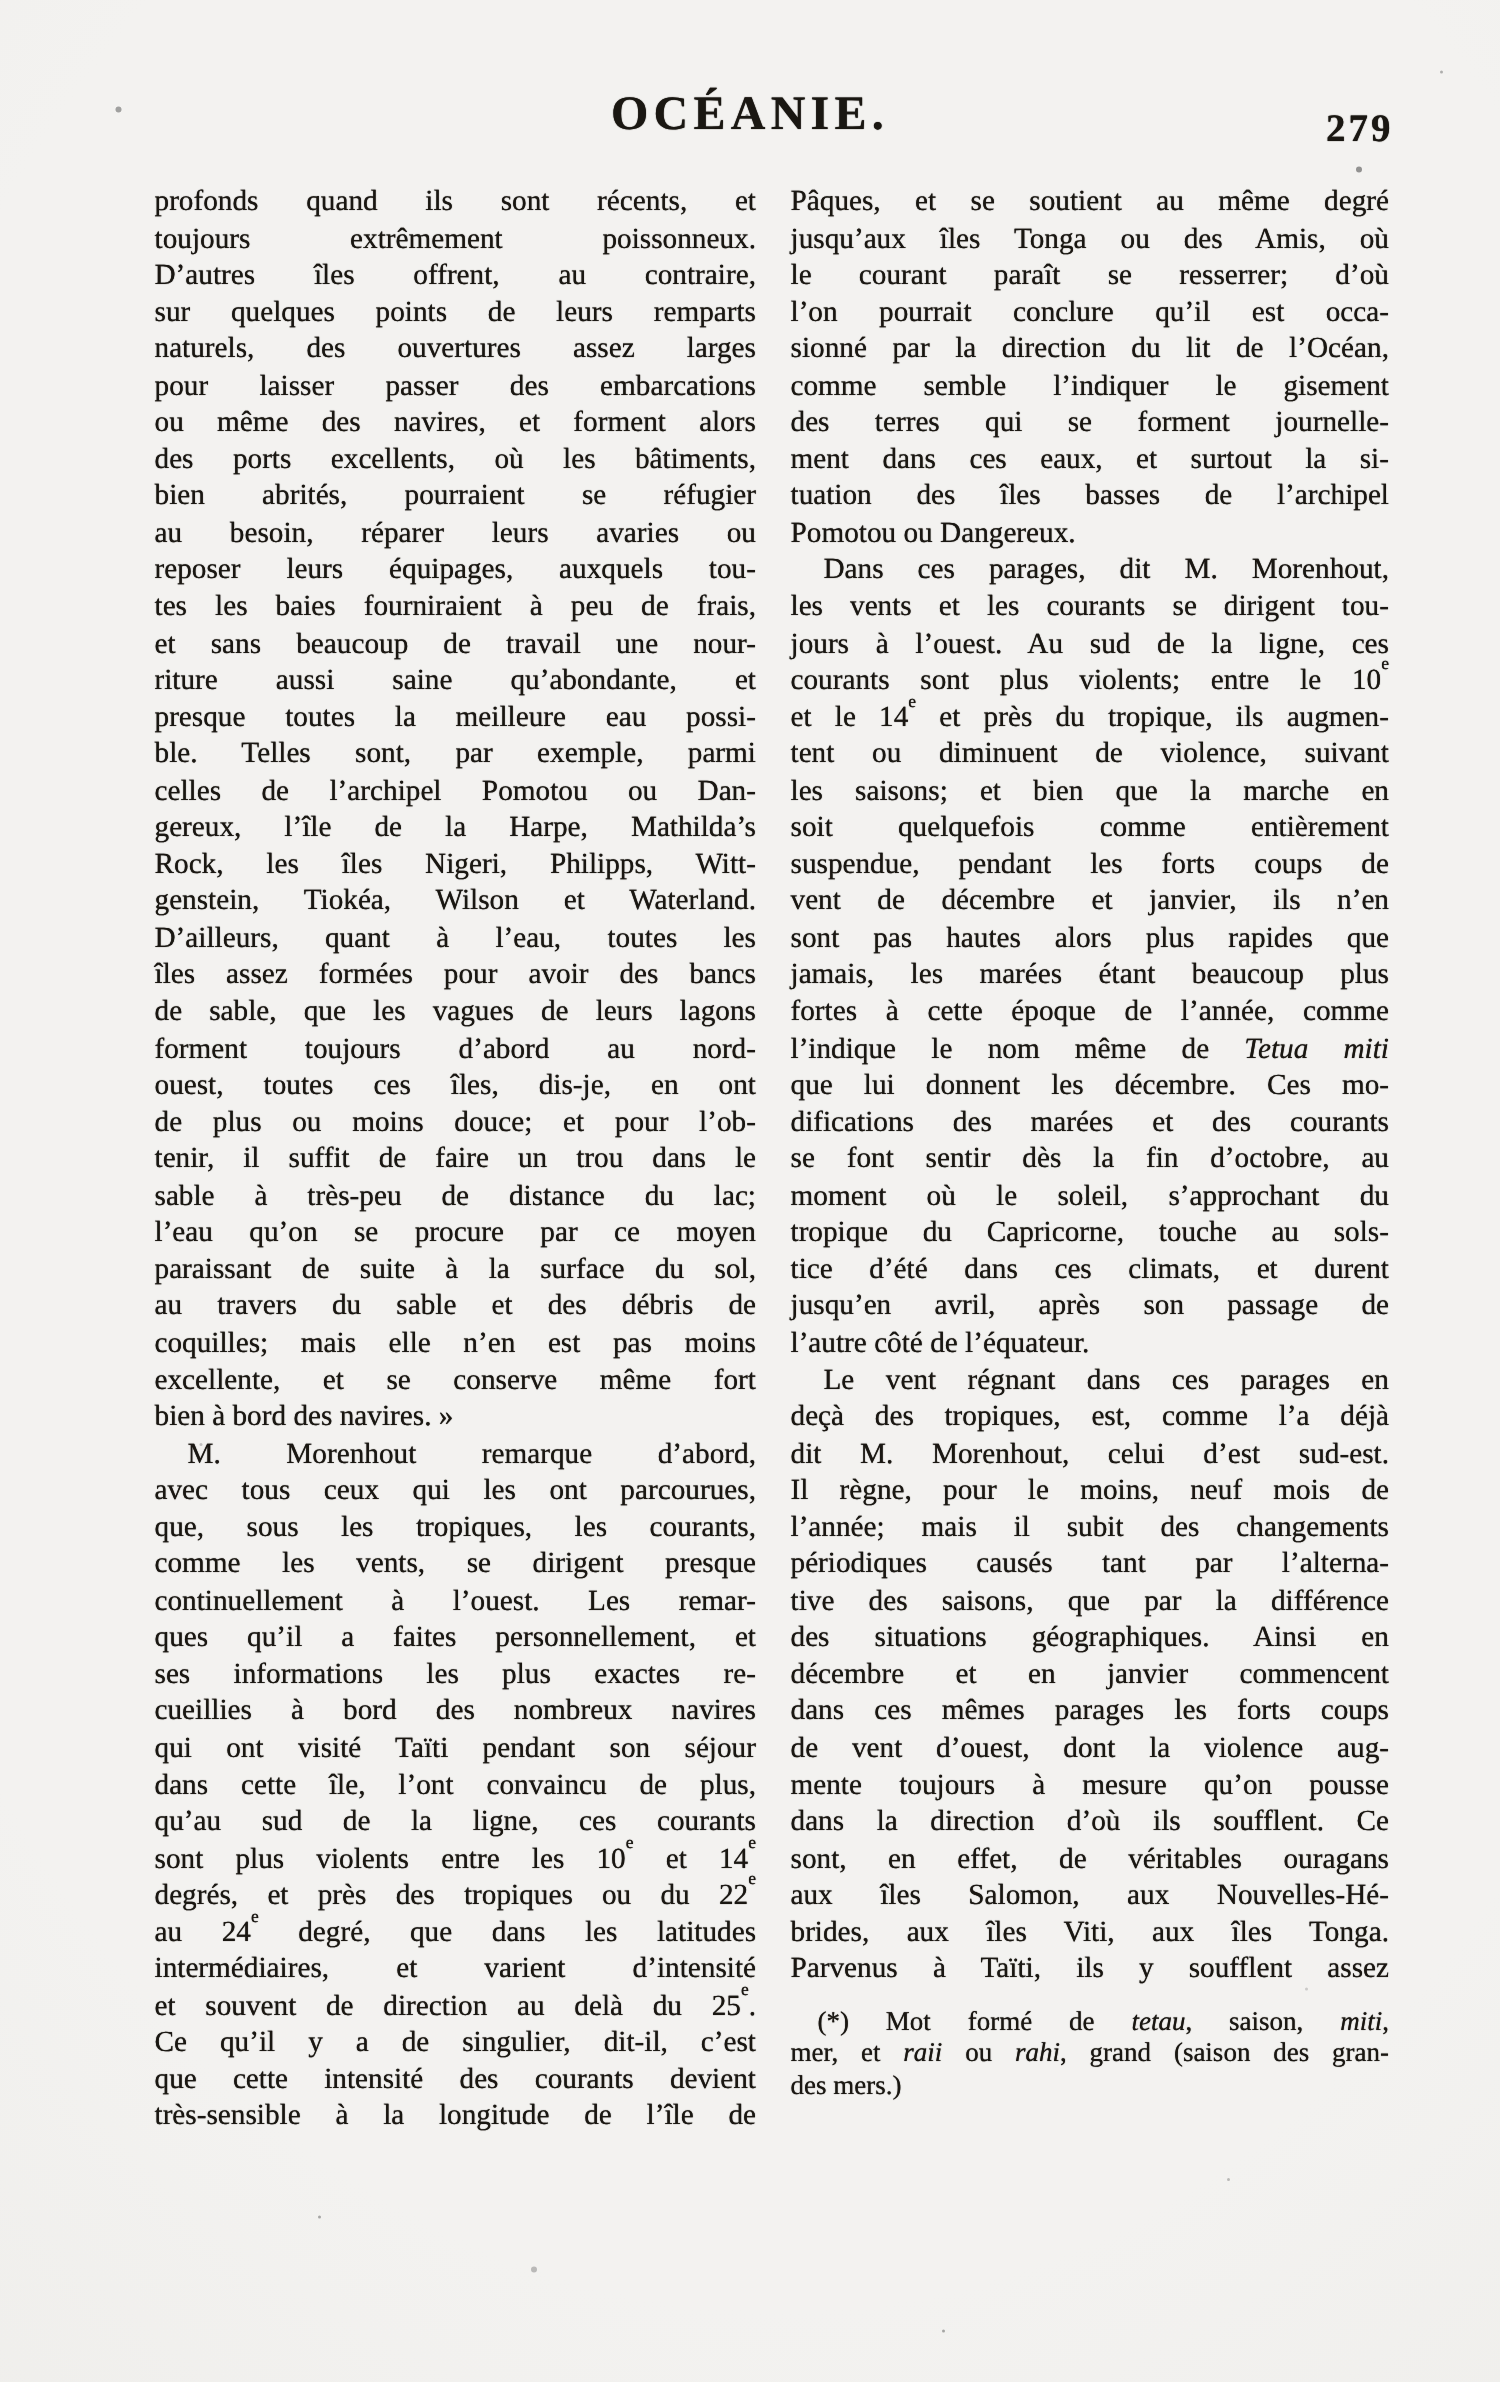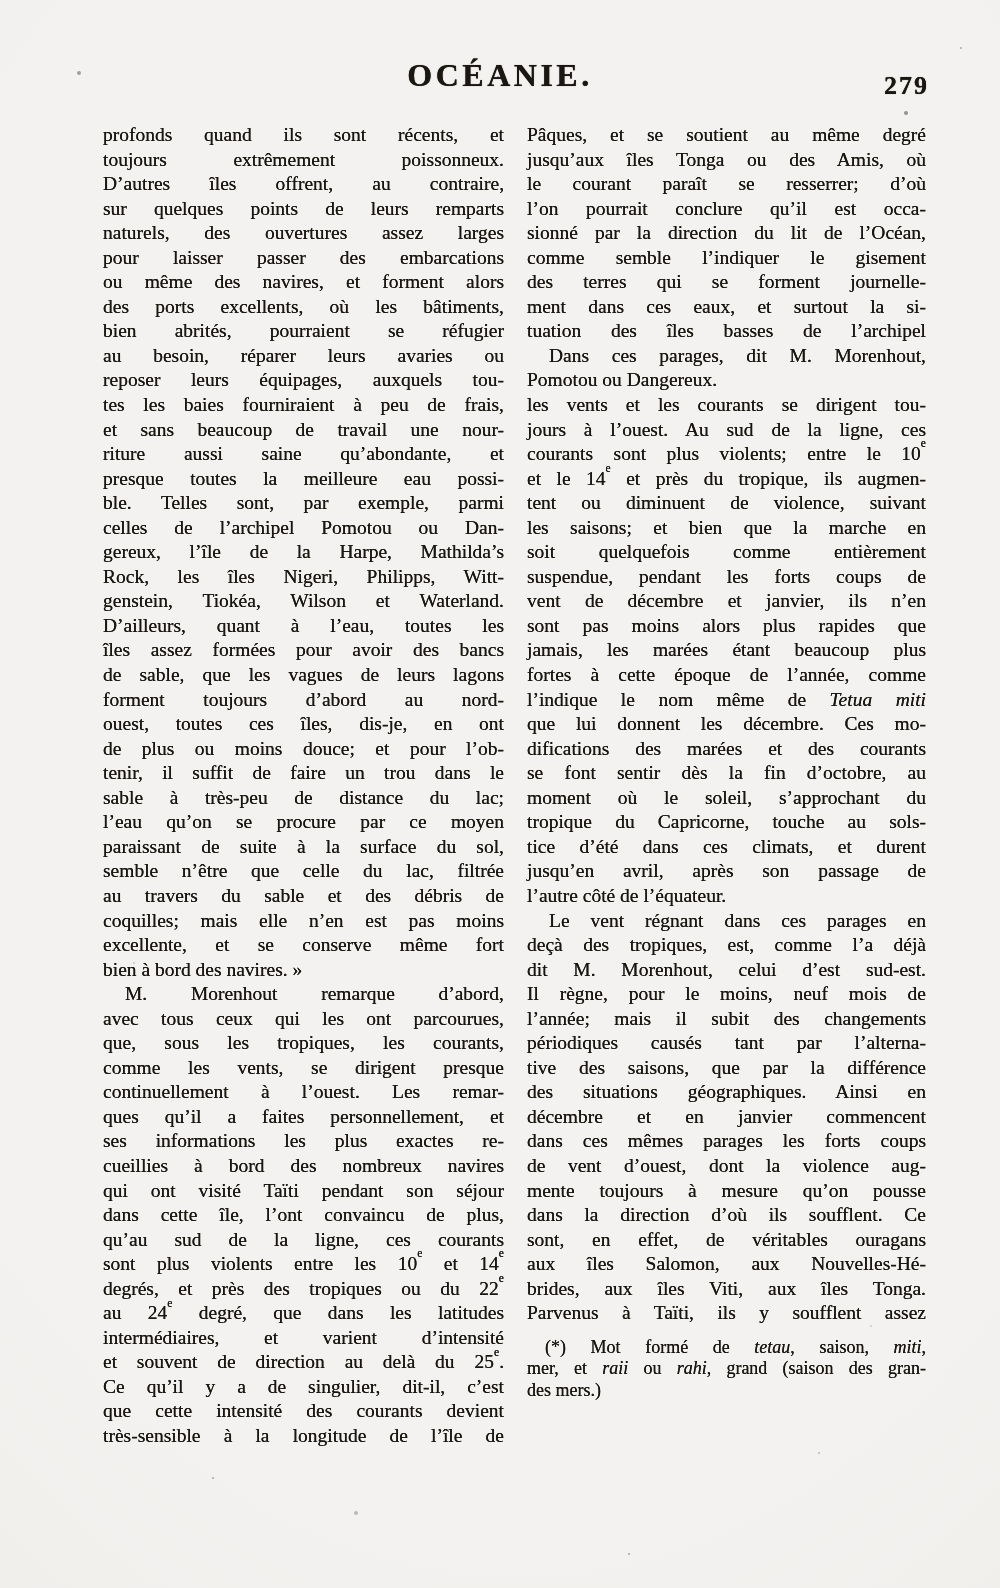--- a/index.html
+++ b/index.html
@@ -89,21 +89,20 @@
       <div class="line">D’ailleurs, quant à l’eau, toutes les</div>
       <div class="line">îles assez formées pour avoir des bancs</div>
       <div class="line">de sable, que les vagues de leurs lagons</div>
       <div class="line">forment toujours d’abord au nord-</div>
       <div class="line">ouest, toutes ces îles, dis-je, en ont</div>
       <div class="line">de plus ou moins douce; et pour l’ob-</div>
       <div class="line">tenir, il suffit de faire un trou dans le</div>
       <div class="line">sable à très-peu de distance du lac;</div>
       <div class="line">l’eau qu’on se procure par ce moyen</div>
       <div class="line">paraissant de suite à la surface du sol,</div>
-      <div class="line">semble n’être que celle du lac, filtrée</div>
       <div class="line">au travers du sable et des débris de</div>
       <div class="line">coquilles; mais elle n’en est pas moins</div>
       <div class="line">excellente, et se conserve même fort</div>
       <div class="line end">bien à bord des navires. »</div>
       <div class="line indent">M. Morenhout remarque d’abord,</div>
       <div class="line">avec tous ceux qui les ont parcourues,</div>
       <div class="line">que, sous les tropiques, les courants,</div>
       <div class="line">comme les vents, se dirigent presque</div>
       <div class="line">continuellement à l’ouest. Les remar-</div>
       <div class="line">ques qu’il a faites personnellement, et</div>
@@ -125,32 +124,32 @@
     <div class="col-text">
         <div class="line">Pâques, et se soutient au même degré</div>
         <div class="line">jusqu’aux îles Tonga ou des Amis, où</div>
         <div class="line">le courant paraît se resserrer; d’où</div>
         <div class="line">l’on pourrait conclure qu’il est occa-</div>
         <div class="line">sionné par la direction du lit de l’Océan,</div>
         <div class="line">comme semble l’indiquer le gisement</div>
         <div class="line">des terres qui se forment journelle-</div>
         <div class="line">ment dans ces eaux, et surtout la si-</div>
         <div class="line">tuation des îles basses de l’archipel</div>
+        <div class="line end">Pomotou ou Dangereux.</div>
         <div class="line indent">Dans ces parages, dit M. Morenhout,</div>
-        <div class="line end">Pomotou ou Dangereux.</div>
         <div class="line">les vents et les courants se dirigent tou-</div>
         <div class="line">jours à l’ouest. Au sud de la ligne, ces</div>
         <div class="line">courants sont plus violents; entre le 10<sup>e</sup></div>
         <div class="line">et le 14<sup>e</sup> et près du tropique, ils augmen-</div>
         <div class="line">tent ou diminuent de violence, suivant</div>
         <div class="line">les saisons; et bien que la marche en</div>
         <div class="line">soit quelquefois comme entièrement</div>
         <div class="line">suspendue, pendant les forts coups de</div>
         <div class="line">vent de décembre et janvier, ils n’en</div>
-        <div class="line">sont pas moins alors plus rapides que</div>
+        <div class="line">sont pas hautes alors plus rapides que</div>
         <div class="line">jamais, les marées étant beaucoup plus</div>
         <div class="line">fortes à cette époque de l’année, comme</div>
         <div class="line">l’indique le nom même de <i>Tetua miti</i></div>
         <div class="line">que lui donnent les décembre. Ces mo-</div>
         <div class="line">difications des marées et des courants</div>
         <div class="line">se font sentir dès la fin d’octobre, au</div>
         <div class="line">moment où le soleil, s’approchant du</div>
         <div class="line">tropique du Capricorne, touche au sols-</div>
         <div class="line">tice d’été dans ces climats, et durent</div>
         <div class="line">jusqu’en avril, après son passage de</div>

